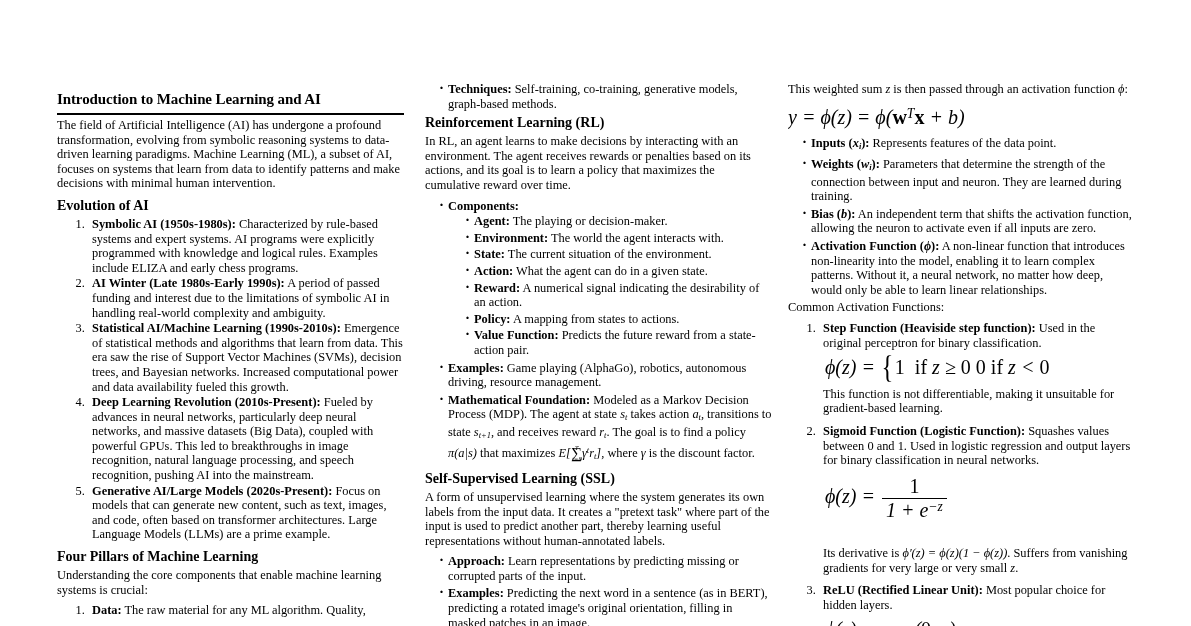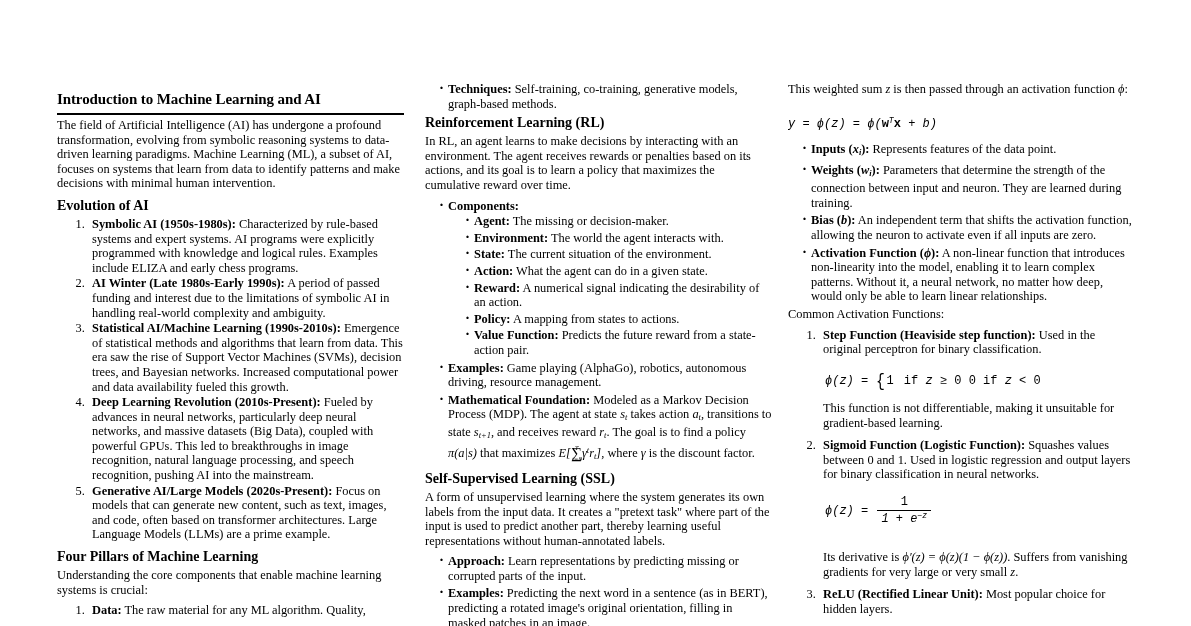--- a/index.html
+++ b/index.html
@@ -94,25 +94,24 @@
   ul.bul ul.bul > li { margin-bottom: 2px; }
 
   b, .b { font-weight: bold; }
 
   .math {
     font-family: "Liberation Serif", "DejaVu Serif", serif;
     font-style: italic;
     white-space: nowrap;
   }
   .mathblock {
-    margin: 14px 0 9px 0;
-    font-size: 12px;
+    margin: 7px 0 9px 0;
+    font-size: 20px;
     font-style: italic;
     line-height: 20px;
-    font-family: Liberation Mono, monospace;
   }
   .mathblock.ind { margin-left: 2px; }
   .up { font-style: normal; }
   .bf { font-weight: bold; font-style: normal; }
   sub {
     font-size: 0.68em;
     vertical-align: -0.28em;
     font-style: italic;
   }
   sup {
@@ -200,21 +199,21 @@
     </ul>
 
     <h2 class="sec" style="margin-top:4px;">Reinforcement Learning (RL)</h2>
 
     <p class="para">In RL, an agent learns to make decisions by interacting with an environment. The agent receives rewards or penalties based on its actions, and its goal is to learn a policy that maximizes the cumulative reward over time.</p>
 
     <ul class="bul">
       <li>
         <b>Components:</b>
         <ul class="bul">
-          <li><b>Agent:</b><span> The missing or decision-maker.</span></li>
+          <li><b>Agent:</b><span> The playing or decision-maker.</span></li>
           <li><b>Environment:</b><span> The world the agent interacts with.</span></li>
           <li><b>State:</b><span> The current situation of the environment.</span></li>
           <li><b>Action:</b><span> What the agent can do in a given state.</span></li>
           <li><b>Reward:</b><span> A numerical signal indicating the desirability of an action.</span></li>
           <li><b>Policy:</b><span> A mapping from states to actions.</span></li>
           <li><b>Value Function:</b><span> Predicts the future reward from a state-action pair.</span></li>
         </ul>
       </li>
       <li><b>Examples:</b><span> Game playing (AlphaGo), robotics, autonomous driving, resource management.</span></li>
       <li>

